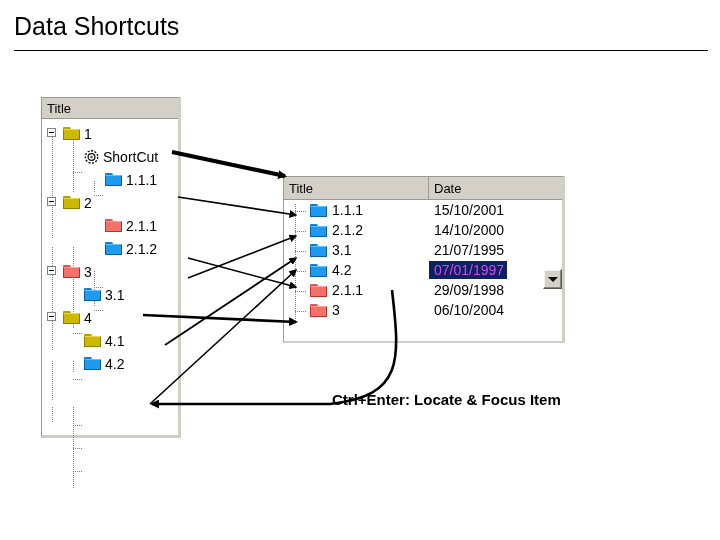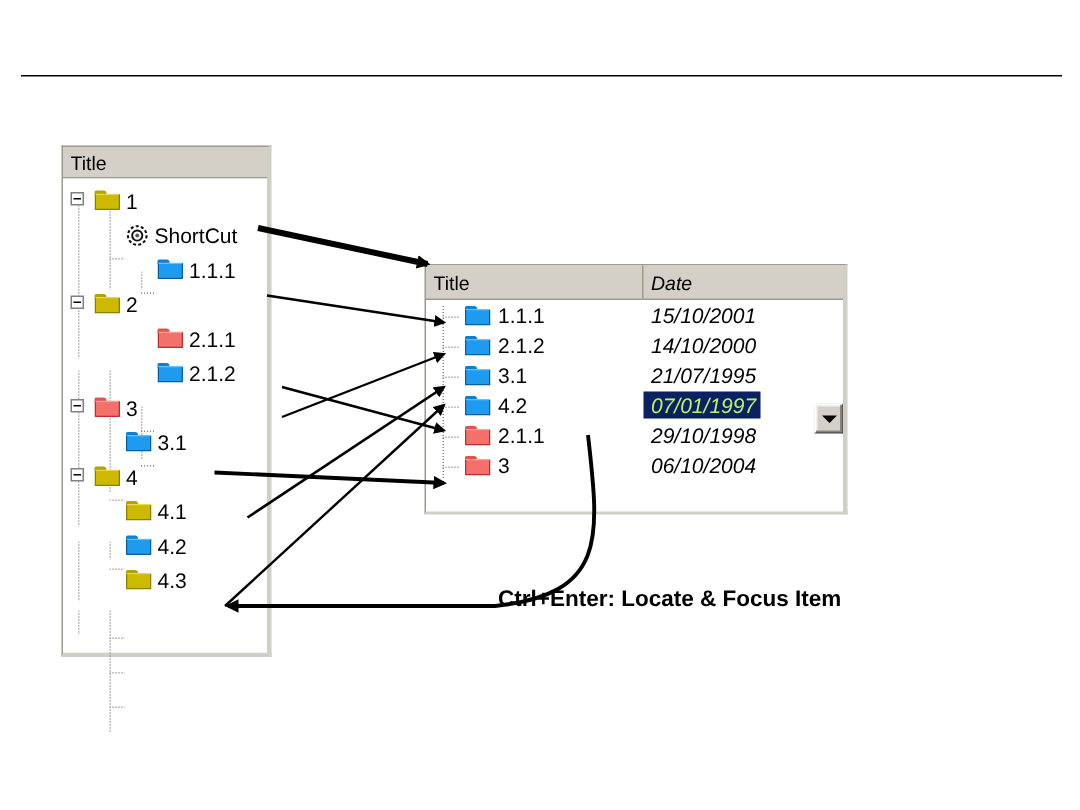--- a/index.html
+++ b/index.html
@@ -161,41 +161,41 @@
     font-size: 13px;
     color: #000;
   }
   #list-header .col {
     display: flex; align-items: center;
     padding-left: 5px;
     border-right: 1px solid #9a9a90;
     height: 100%;
   }
   #list-header .col.c1 { width: 145px; }
-  #list-header .col.c2 { flex: 1; border-right: none; font-style: italic; }
+  #list-header .col.c2 { flex: 1; border-right: none; }
 
   #list-body { position: relative; background:#fff; height: 141px; }
   .lrow {
     position: relative;
     display: flex;
     align-items: center;
     height: 20px;
     font-size: 14px;
     color: #000;
   }
   .lrow .ltitle {
     display: flex; align-items: center;
     width: 145px;
     padding-left: 26px;
   }
   .lrow .ltitle .lbl { margin-left: 5px; }
-  .lrow .ldate { padding-left: 5px; font-style: italic; }
+  .lrow .ldate { padding-left: 5px; }
   .lrow .ldate.selected {
     background: #0b2161;
-    color: #bef264;
+    color: #d946ef;
     padding: 1px 3px 1px 5px;
     margin-left: 0px;
   }
   
   #list-guides { position:absolute; left:0; top:0; width:100%; height:100%; pointer-events:none; }
 
   
   #list-dropdown {
     position: absolute;
     left: 259px; top: 92px;
@@ -230,20 +230,21 @@
     left: 0; top: 0;
     width: 720px; height: 540px;
     pointer-events: none;
   }
 </style>
 </head>
 <body>
 
 <div id="page">
 
+  <div id="slide-title">Data Shortcuts</div>
   <div id="title-rule"></div>
 
   <div id="tree-panel">
     <div id="tree-header">Title</div>
     <div id="tree-body">
 
       <div class="vline" style="left:10px; top:16px;  height:104px;"></div>
       <div class="vline" style="left:10px; top:128px; height:104px;"></div>
       <div class="vline" style="left:10px; top:242px; height:40px;"></div>
       <div class="vline" style="left:10px; top:288px; height:16px;"></div>
@@ -343,27 +344,20 @@
               <div class="body"></div>
             </div>
             <span class="lbl">4.1</span>
           </div>
           <div class="tnode" style="padding-left: 42px;">
             <div class="folder blue">
               <div class="tab"></div>
               <div class="body"></div>
             </div>
             <span class="lbl">4.2</span>
-          </div>
-          <div class="tnode" style="padding-left: 42px;">
-            <div class="folder yellow">
-              <div class="tab"></div>
-              <div class="body"></div>
-            </div>
-            <span class="lbl">4.3</span>
           </div>
         </div>
     </div>
   </div>
 
   <div id="list-panel">
     <div id="list-header">
       <div class="col c1">Title</div>
       <div class="col c2">Date</div>
     </div>
@@ -419,21 +413,21 @@
             <div class="ldate selected">07/01/1997</div>
           </div>
           <div class="lrow">
             <div class="ltitle">
               <div class="folder red">
                 <div class="tab"></div>
                 <div class="body"></div>
               </div>
               <span class="lbl">2.1.1</span>
             </div>
-            <div class="ldate">29/10/1998</div>
+            <div class="ldate">29/09/1998</div>
           </div>
           <div class="lrow">
             <div class="ltitle">
               <div class="folder red">
                 <div class="tab"></div>
                 <div class="body"></div>
               </div>
               <span class="lbl">3</span>
             </div>
             <div class="ldate">06/10/2004</div>

